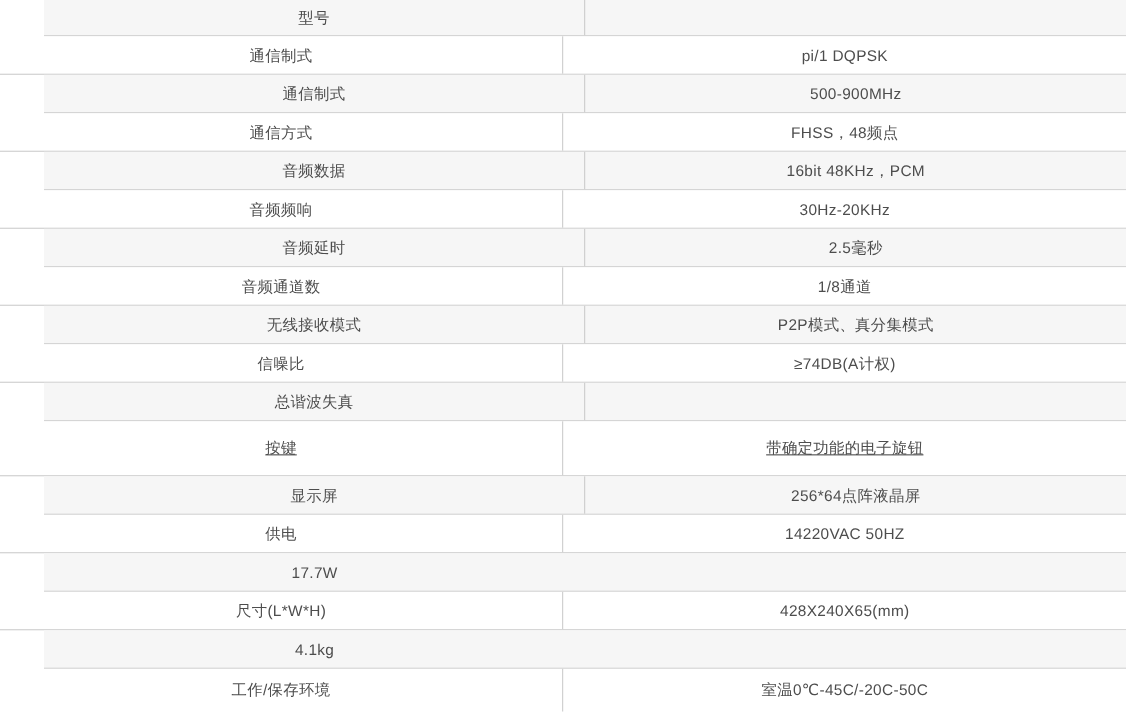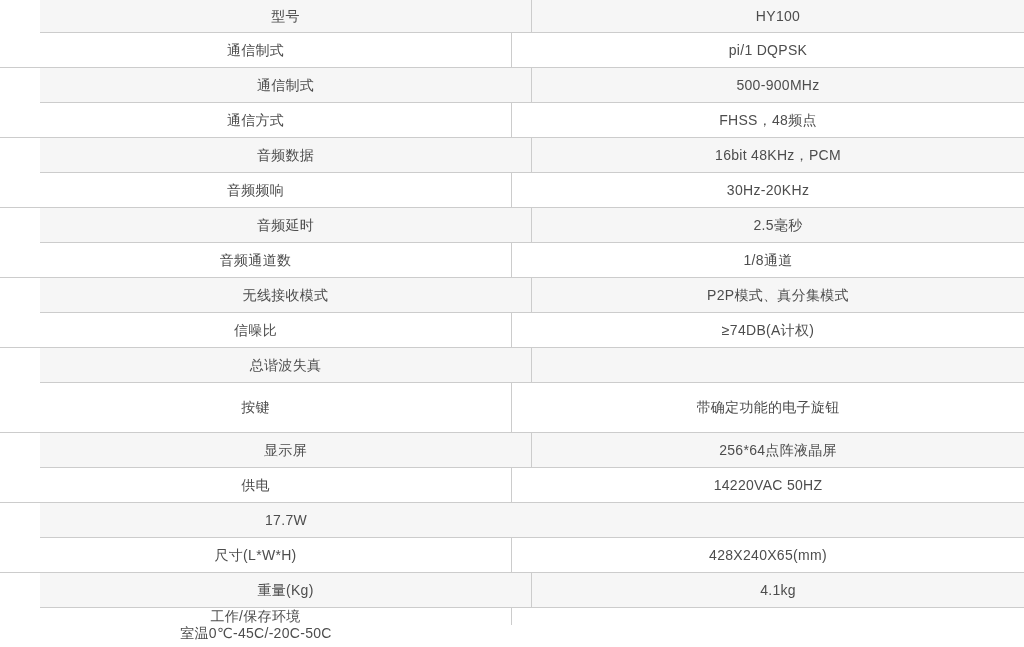--- a/index.html
+++ b/index.html
@@ -23,40 +23,39 @@
     font-size: 14px;
   }
   .row {
     display: flex;
     height: 35px;
     background: var(--row-bg);
     border-bottom: 1px solid var(--border);
   }
   .row.alt { background: var(--row-alt-bg); margin-left: 40px; }
   .row:nth-child(1)  { height: 33px; }
-  .row:nth-child(12) { height: 50px; }
-  .row:nth-child(18) { height: 39px; border-bottom: none; flex-direction: column; }
+  .row:nth-child(12) { height: 50px; text-decoration: underline; }
+  .row:nth-child(18) { height: 39px; border-bottom: none; }
   .cell {
     width: 50%;
     display: flex;
     align-items: center;
     justify-content: center;
     text-align: center;
     line-height: 1.2;
     letter-spacing: 0.3px;
   }
   .cell.label { border-right: 1px solid var(--border); }
 </style>
 </head>
 <body>
 
 <div class="spec-table" id="spec-table">
   <div class="row alt">
     <div class="cell label">型号</div>
-    <div class="cell value">HY100</div>
   </div>
 
   <div class="row">
     <div class="cell label">通信制式</div>
     <div class="cell value">pi/1 DQPSK</div>
   </div>
 
   <div class="row alt">
     <div class="cell label">通信制式</div>
     <div class="cell value">500-900MHz</div>
@@ -119,21 +118,20 @@
   <div class="row alt">
     <div class="cell value">17.7W</div>
   </div>
 
   <div class="row">
     <div class="cell label">尺寸(L*W*H)</div>
     <div class="cell value">428X240X65(mm)</div>
   </div>
 
   <div class="row alt">
-    <div class="cell label">重量(Kg)</div>
     <div class="cell value">4.1kg</div>
   </div>
 
   <div class="row">
     <div class="cell label">工作/保存环境</div>
     <div class="cell value">室温0℃-45C/-20C-50C</div>
   </div>
 </div>
 
 </body></html>

